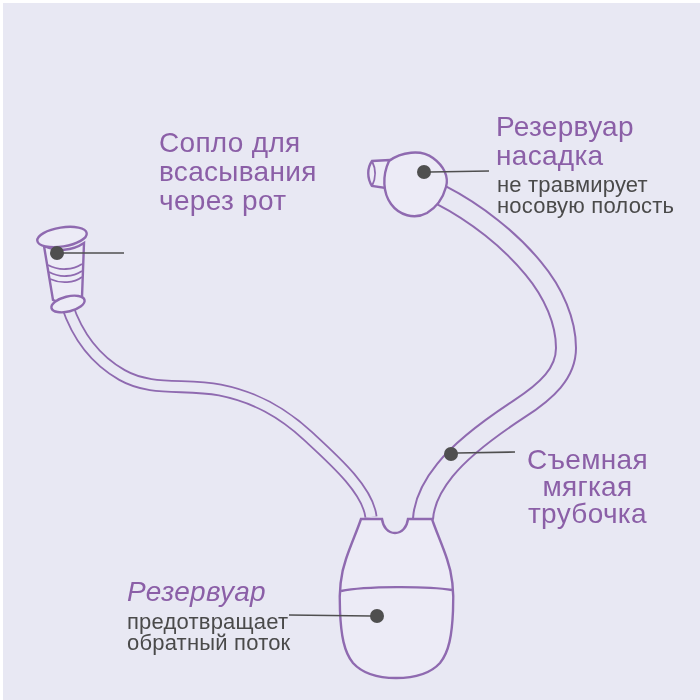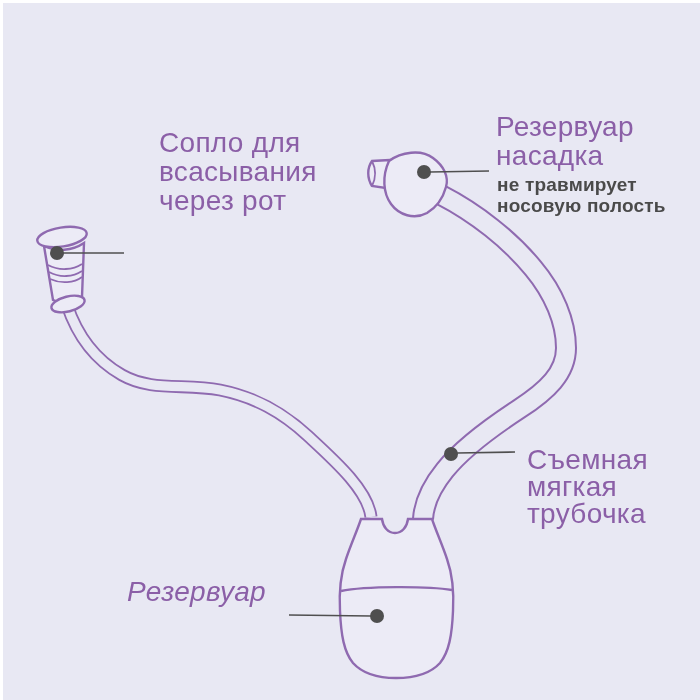--- a/index.html
+++ b/index.html
@@ -19,23 +19,22 @@
   svg.drawing{position:absolute;left:0;top:0;}
   .label-block{position:absolute;white-space:pre-line;}
   .label-title{
     color:var(--heading,#8b5fa7);
     font-size:28px;line-height:29px;
     letter-spacing:0.3px;
     font-weight:400;
   }
   .label-desc{
     color:var(--text,#4a4a4a);
-    font-size:19px;line-height:20.5px;
+    font-size:22px;line-height:20.5px;
     letter-spacing:0.2px;
-    font-weight:bold;
   }
   
   .tube-outer{fill:none;stroke:var(--outline,#8f6ab0);}
   .tube-inner{fill:none;stroke:var(--bg,#e8e8f3);}
   .part{fill:var(--fill,#ecebf6);stroke:var(--outline,#8f6ab0);stroke-width:2.4;}
   .thinline{fill:none;stroke:var(--outline,#8f6ab0);stroke-width:1.8;}
   .seam{fill:none;stroke:var(--outline,#8f6ab0);stroke-width:2.4;}
   .leader{stroke:var(--marker,#4f4f4f);stroke-width:1.6;}
   .dot{fill:var(--marker,#4f4f4f);}
 </style>
@@ -111,25 +110,29 @@
 
   <div class="label-block" style="left:496px;top:94px;">
     <div class="label-title">Резервуар
 насадка</div>
   </div>
   <div class="label-block" style="left:497px;top:157px;">
     <div class="label-desc">не травмирует
 носовую полость</div>
   </div>
 
-  <div class="label-block" style="left:527px;top:428px;">
+  <div class="label-block" style="left:527px;top:428px;text-align:center;">
     <div class="label-title" style="line-height:27px;">Съемная
 мягкая
 трубочка</div>
   </div>
 
   <div class="label-block" style="left:127px;top:559px;font-style:italic;">
     <div class="label-title">Резервуар</div>
   </div>
+  <div class="label-block" style="left:127px;top:594px;">
+    <div class="label-desc">предотвращает
+обратный поток</div>
+  </div>
 
   <div class="edge-top"></div>
   <div class="edge-left"></div>
 </div>
 
 </body></html>

